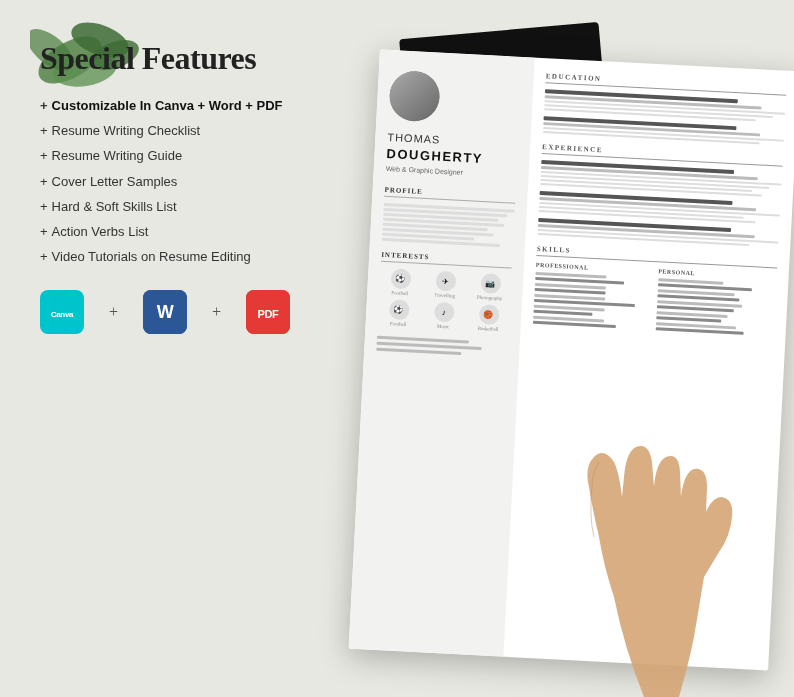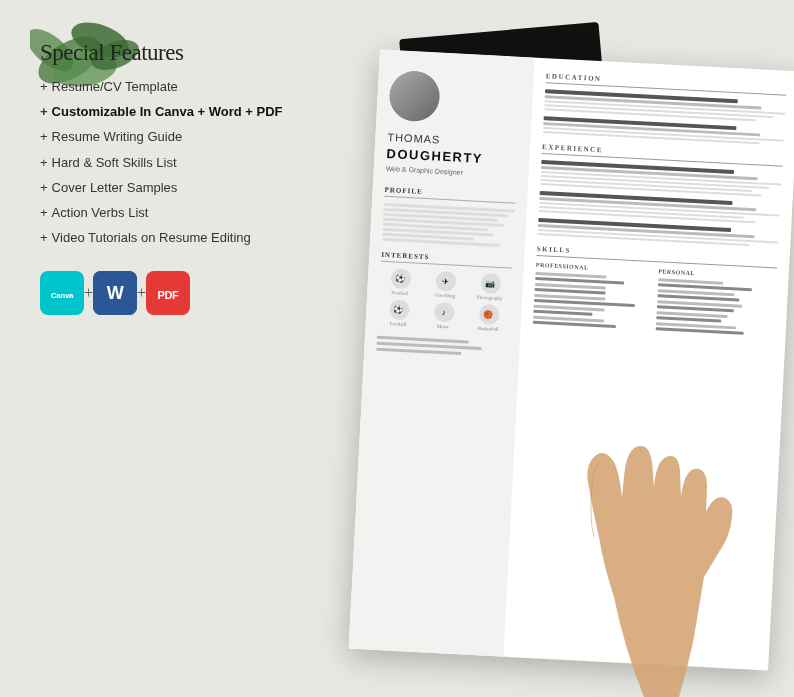--- a/index.html
+++ b/index.html
@@ -25,24 +25,24 @@
       position: relative;
       z-index: 10;
       width: 320px;
       padding: 40px 30px 30px 40px;
       display: flex;
       flex-direction: column;
       justify-content: flex-start;
     }
 
     .section-title {
-      font-size: 23px;
-      font-weight: 400;
+      font-size: 32px;
+      font-weight: 700;
       color: #222;
-      margin-bottom: 12px;
+      margin-bottom: 20px;
       font-family: 'Georgia', serif;
       letter-spacing: -0.5px;
     }
 
     .features-list {
       list-style: none;
       display: flex;
       flex-direction: column;
       gap: 7px;
     }
@@ -62,38 +62,39 @@
     .features-list li span.plus {
       color: #333;
       margin-right: 4px;
     }
 
     .tool-badges {
       display: flex;
       align-items: center;
       gap: 0;
       margin-top: 24px;
+      justify-content: space-between;
     }
 
     .badge {
       width: 44px;
       height: 44px;
       border-radius: 8px;
       display: flex;
       align-items: center;
       justify-content: center;
       font-size: 11px;
       font-weight: 700;
       color: white;
       letter-spacing: -0.3px;
     }
 
     .badge-canva { background: #00c4cc; font-size: 9px; }
     .badge-word { background: #2b5797; }
-    .badge-pdf { background: #c2410c; border-radius: 18px; }
+    .badge-pdf { background: #c2410c; }
 
     .badge-plus {
       color: #555;
       font-size: 16px;
       font-weight: 400;
     }
 
     
     .right-panel {
       position: absolute;
@@ -342,25 +343,25 @@
     <ellipse cx="20" cy="50" rx="28" ry="14" fill="#4a7c3f" opacity="0.7" transform="rotate(40 20 50)"></ellipse>
     <ellipse cx="85" cy="55" rx="25" ry="13" fill="#3d6b34" opacity="0.8" transform="rotate(-20 85 55)"></ellipse>
   </svg>
 </div>
 
 <div class="left-panel">
   <h1 class="section-title">Special Features</h1>
 
   <ul class="features-list">
 
-  <li><span class="plus">+</span>Resume/CV Template</li>
       <li class="bold-item"><span class="plus">+</span>Customizable In Canva + Word + PDF</li>
+      <li><span class="plus">+</span>Resume Writing Checklist</li>
       <li><span class="plus">+</span>Resume Writing Guide</li>
+      <li><span class="plus">+</span>Cover Letter Samples</li>
       <li><span class="plus">+</span>Hard &amp; Soft Skills List</li>
-      <li><span class="plus">+</span>Cover Letter Samples</li>
       <li><span class="plus">+</span>Action Verbs List</li>
       <li><span class="plus">+</span>Video Tutorials on Resume Editing</li>
     </ul>
 
   <div class="tool-badges">
     <div class="badge badge-canva">
       <svg width="30" height="30" viewBox="0 0 30 30">
         <rect width="30" height="30" rx="6" fill="#00c4cc"></rect>
         <text x="15" y="20" text-anchor="middle" font-size="8" font-weight="bold" fill="white" font-family="Arial">Canva</text>
       </svg>

